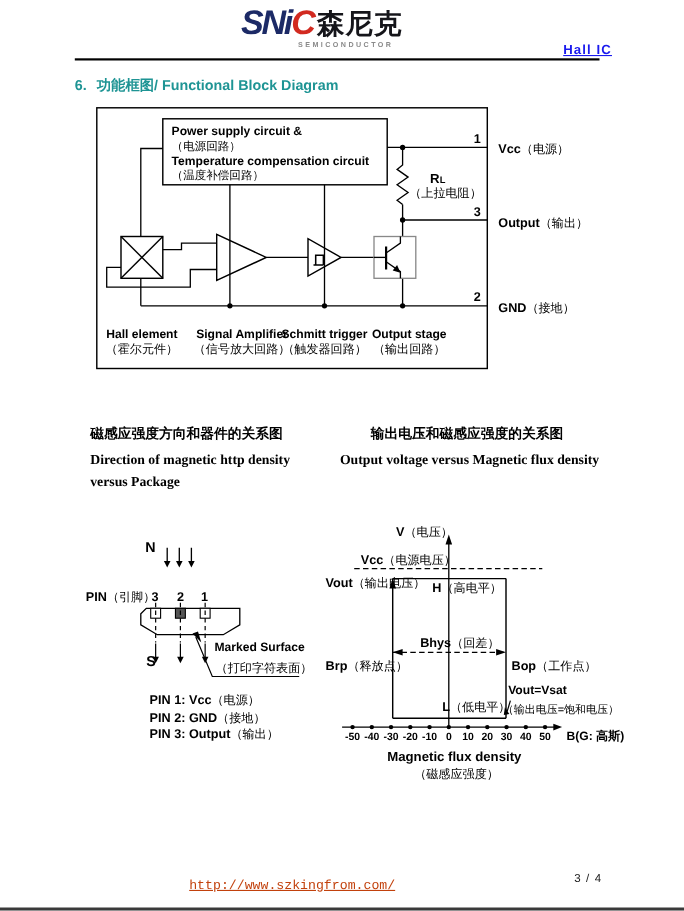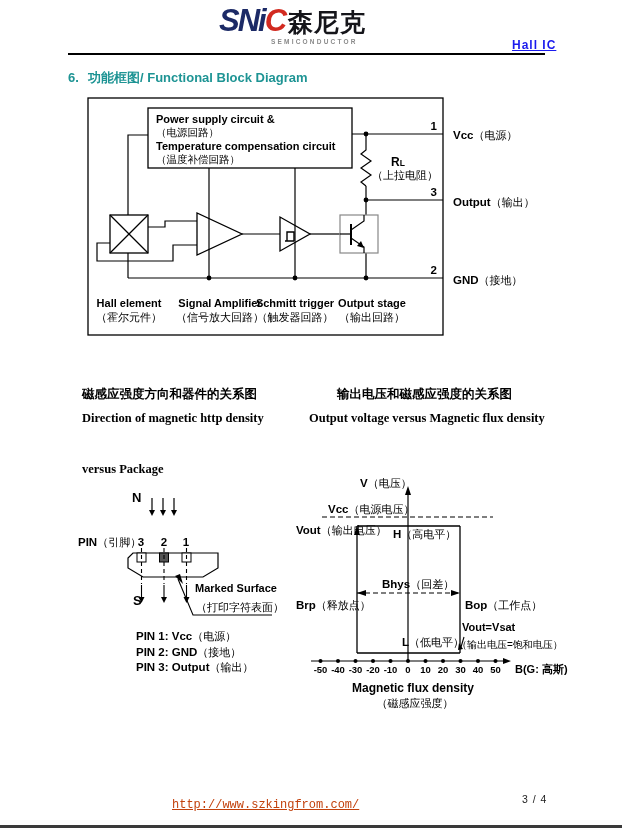--- a/index.html
+++ b/index.html
@@ -125,21 +125,21 @@
       <text x="210" y="226" font-size="11">（触发器回路）</text>
       <text x="287" y="212" font-size="11" font-weight="bold">Output stage</text>
       <text x="287" y="226" font-size="11">（输出回路）</text>
     </g>
   </svg>
 
   <div class="abs cn-sub" style="left:82px;top:386px;">磁感应强度方向和器件的关系图</div>
   <div class="abs cn-sub" style="left:337px;top:386px;">输出电压和磁感应强度的关系图</div>
   <div class="abs serif-sub" style="left:82px;top:411px;">Direction of magnetic http density</div>
   <div class="abs serif-sub" style="left:309px;top:411px;">Output voltage versus Magnetic flux density</div>
-  <div class="abs serif-sub" style="left:82px;top:431px;margin-top:31px;">versus Package</div>
+  <div class="abs serif-sub" style="left:82px;top:431px;">versus Package</div>
 
   <svg class="abs" style="left:75px;top:480px;" width="225" height="200" viewBox="0 0 225 200">
     <text x="57" y="22" font-size="13" font-weight="bold">N</text>
     <text x="58" y="125" font-size="13" font-weight="bold">S</text>
 
     <g stroke="#000" stroke-width="1.2">
       <line x1="77" y1="18" x2="77" y2="31"></line>
         <line x1="88" y1="18" x2="88" y2="31"></line>
         <line x1="99" y1="18" x2="99" y2="31"></line>
       <polygon points="74,30 77,36 80,30" fill="#000" stroke="none"></polygon>

